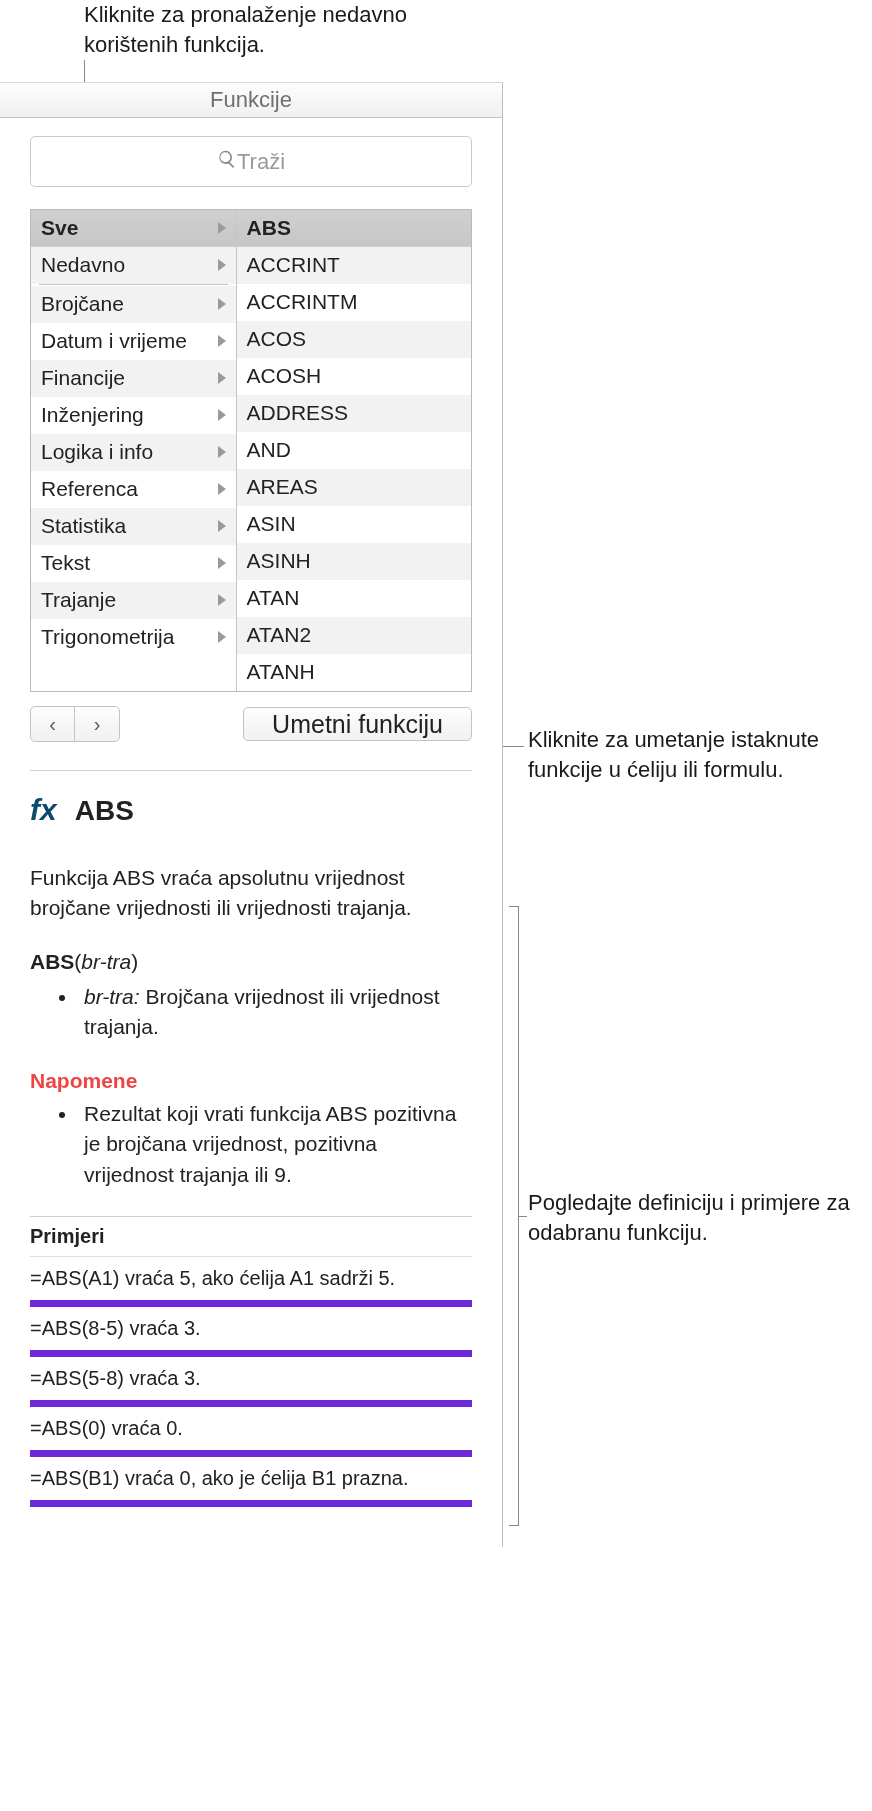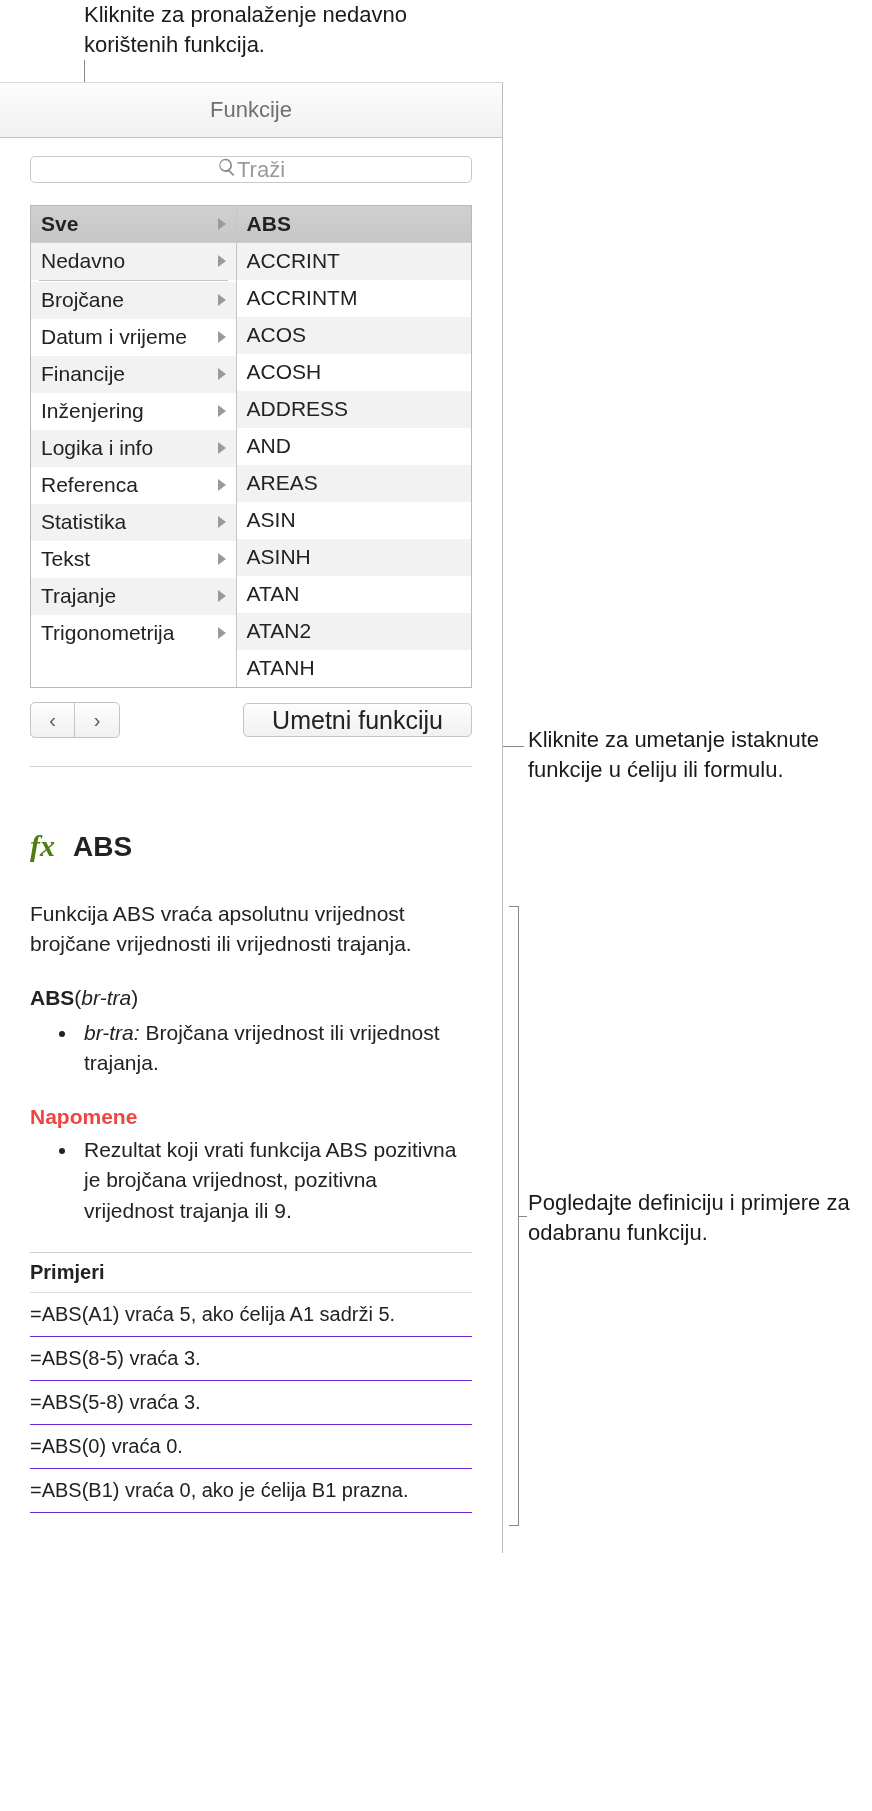--- a/index.html
+++ b/index.html
@@ -35,39 +35,39 @@
     position: absolute;
     left: 0;
     top: 82px;
     width: 503px;
     border-right: 1px solid #bdbdbd;
     background: #fff;
   }
 
   
   .panel-header {
-    height: 56px;
+    height: 36px;
     border-top: 1px solid #d9d9d9;
     border-bottom: 1px solid #c2c2c2;
     display: flex;
     align-items: center;
     justify-content: center;
     background: linear-gradient(#fdfdfd,#f0f0f0);
     font-size: 22px;
     color: #6f6f6f;
     font-weight: 500;
   }
 
   
   .search-row {
     padding: 18px 30px 10px 30px;
   }
   .search-input {
     width: 100%;
-    height: 27px;
+    height: 51px;
     border: 1px solid #c9c9c9;
     border-radius: 5px;
     background: #fff;
     display: flex;
     align-items: center;
     justify-content: center;
     color: #9a9a9a;
     font-size: 22px;
   }
   .search-input svg { width: 20px; height: 20px; fill:#8a8a8a; }
@@ -160,23 +160,22 @@
   .fx-row {
     display: flex;
     align-items: baseline;
     gap: 18px;
     margin-bottom: 36px;
   }
   .fx-icon {
     font-style: italic;
     font-size: 30px;
     font-weight: 600;
-    color: #4d7c0f;
-    font-family: Liberation Serif, serif;
-    margin-top: 40px;
+    color: #0c4a6e;
+    font-family: Liberation Sans, sans-serif;
   }
   .fx-name {
     font-size: 28px;
     font-weight: 700;
     color: #222;
   }
   .desc p.lead {
     font-size: 21px;
     line-height: 1.45;
     margin-bottom: 26px;
@@ -207,21 +206,21 @@
   }
   .ex-title {
     font-size: 20px;
     font-weight: 700;
     padding: 8px 0;
   }
   .ex-list {
     border-top: 1px solid #dedede;
   }
   .ex-list div {
-    border-bottom: 1px solid #6d28d9;
+    border-bottom: 7px solid #6d28d9;
     padding: 10px 0;
     font-size: 20px;
   }
 
   
   .bracket {
     position: absolute;
     border-right: 1px solid #888;
     border-top: 1px solid #888;
     border-bottom: 1px solid #888;

